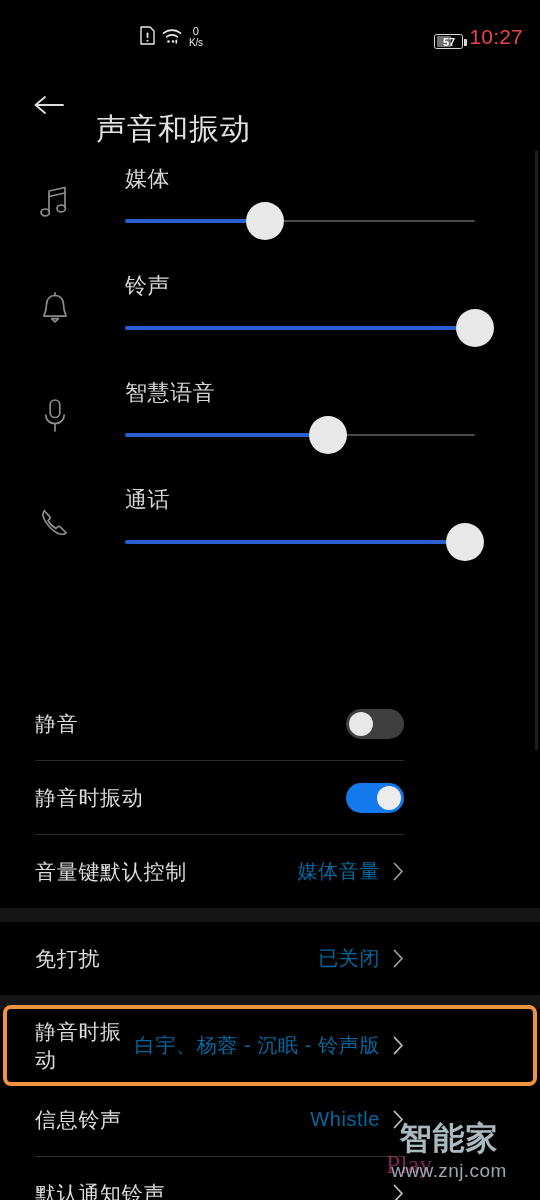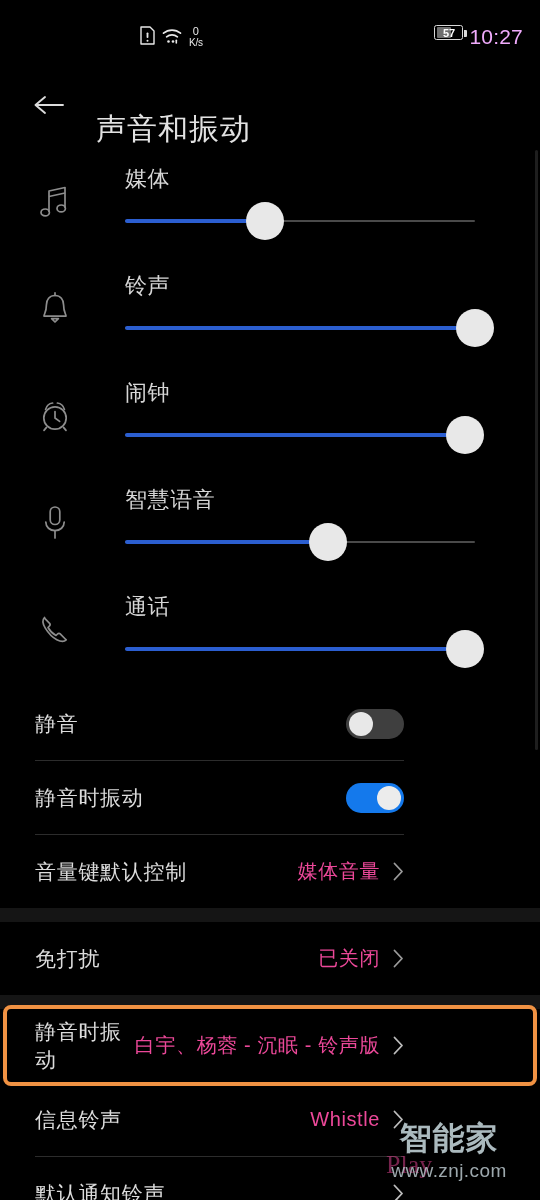--- a/index.html
+++ b/index.html
@@ -25,37 +25,37 @@
   .wifi-icon { width:20px; height:17px; }
   .netspeed {
     display:flex; flex-direction:column; align-items:center;
     line-height:1; color:#e9e9e9; margin-bottom:-3px;
   }
   .netspeed .num { font-size:11px; line-height:11px; }
   .netspeed .unit { font-size:10px; line-height:11px; letter-spacing:-0.2px; }
 
   .sb-right {
     position:absolute; right:17px; top:25px;
-    display:flex; align-items:flex-start; gap:6px;
+    display:flex; align-items:flex-end; gap:6px;
   }
   .batt {
     position:relative; width:29px; height:15px;
     border:1.6px solid #d8d8d8; border-radius:2.5px;
     display:flex; align-items:center; justify-content:center;
   }
   .batt::after {
     content:""; position:absolute; right:-4.5px; top:4px;
     width:2.6px; height:7px; background:#d8d8d8; border-radius:0 1px 1px 0;
   }
   .batt-fill {
     position:absolute; left:1.2px; top:1.2px; bottom:1.2px;
     background:#6f6f6f; border-radius:1px;
   }
   .batt-num { position:relative; font-size:11px; color:#fff; font-weight:600; letter-spacing:-0.3px; }
-  .clock { font-size:21px; color:#f0abfc; letter-spacing:0.2px; }
+  .clock { font-size:21px; color:#ef4444; letter-spacing:0.2px; }
 
   
   .appbar { position:absolute; top:72px; left:0; width:540px; height:66px; display:flex; align-items:center; }
   .back-btn { width:34px; height:34px; margin-left:32px; display:flex; align-items:center; justify-content:center; cursor:pointer; }
   .page-title { margin-left:30px; font-size:30px; color:#e2e2e2; letter-spacing:1px;margin-top:48px; }
 
   
   .sliders { position:absolute; top:150px; left:0; width:473px; }
   .slider-row { position:relative; height:107px; }
   .sl-icon { position:absolute; left:35px; top:30px; width:40px; height:44px; display:flex; align-items:center; justify-content:center; }
@@ -69,21 +69,21 @@
   }
 
   
   .group { position:relative; width:439px; }
   .row {
     position:relative; height:73px; display:flex; align-items:center;
     padding:0 35px; cursor:pointer;
   }
   .row-label { font-size:21px; color:#dcdcdc; letter-spacing:0.7px; }
   .row-right { margin-left:auto; display:flex; align-items:center; gap:13px; }
-  .row-value { font-size:20px; color:#ec4899; letter-spacing:0.6px; white-space:nowrap; }
+  .row-value { font-size:20px; color:#0369a1; letter-spacing:0.6px; white-space:nowrap; }
   .chev { width:11px; height:19px; flex:0 0 auto; }
   .divider { height:1px; background:#2c2c2c; margin:0 35px; }
   .section-gap { height:14px; background:#151515; }
 
   .toggle { width:58px; height:30px; border-radius:15px; position:relative; flex:0 0 auto; }
   .toggle.off { background:#3f3f3f; }
   .toggle.on  { background:#1479ec; }
   .toggle .knob {
     position:absolute; top:3px; width:24px; height:24px; border-radius:50%;
     background:#e8e8e8;
@@ -192,38 +192,20 @@
         </svg>
       </span>
       <span class="sl-label">铃声</span>
       <span class="sl-track-wrap">
         <span class="sl-track"></span>
         <span class="sl-fill" style="width: 100%;"></span>
         <span class="sl-thumb" style="left: 100%;"></span>
       </span>
     </div>
 
-    <div class="slider-row">
-      <span class="sl-icon">
-        <svg width="36" height="36" viewBox="0 0 36 36">
-          <circle cx="18" cy="20" r="11.2" fill="none" stroke="#8d8d8d" stroke-width="1.7"></circle>
-          <path d="M18 13.5 V20 L22.6 23.4" fill="none" stroke="#8d8d8d" stroke-width="1.7" stroke-linecap="round" stroke-linejoin="round"></path>
-          <path d="M8.6 11.4 C9.6 7.6 12.4 5.4 15.6 5" fill="none" stroke="#8d8d8d" stroke-width="1.7" stroke-linecap="round"></path>
-          <path d="M27.4 11.4 C26.4 7.6 23.6 5.4 20.4 5" fill="none" stroke="#8d8d8d" stroke-width="1.7" stroke-linecap="round"></path>
-          <path d="M9.5 29.4 L7 32.4" stroke="#8d8d8d" stroke-width="1.7" stroke-linecap="round"></path>
-          <path d="M26.5 29.4 L29 32.4" stroke="#8d8d8d" stroke-width="1.7" stroke-linecap="round"></path>
-        </svg>
-      </span>
-      <span class="sl-label">闹钟</span>
-      <span class="sl-track-wrap">
-        <span class="sl-track"></span>
-        <span class="sl-fill" style="width: 97%;"></span>
-        <span class="sl-thumb" style="left: 97%;"></span>
-      </span>
-    </div>
 
     <div class="slider-row">
       <span class="sl-icon">
         <svg width="30" height="38" viewBox="0 0 30 38">
           <rect x="10.2" y="3" width="9.6" height="17.5" rx="4.8" fill="none" stroke="#8d8d8d" stroke-width="1.7"></rect>
           <path d="M5.8 18 c0 5.2 4.1 8.6 9.2 8.6 c5.1 0 9.2 -3.4 9.2 -8.6" fill="none" stroke="#8d8d8d" stroke-width="1.7" stroke-linecap="round"></path>
           <path d="M15 26.6 V34" stroke="#8d8d8d" stroke-width="1.7" stroke-linecap="round"></path>
         </svg>
       </span>
       <span class="sl-label">智慧语音</span>

